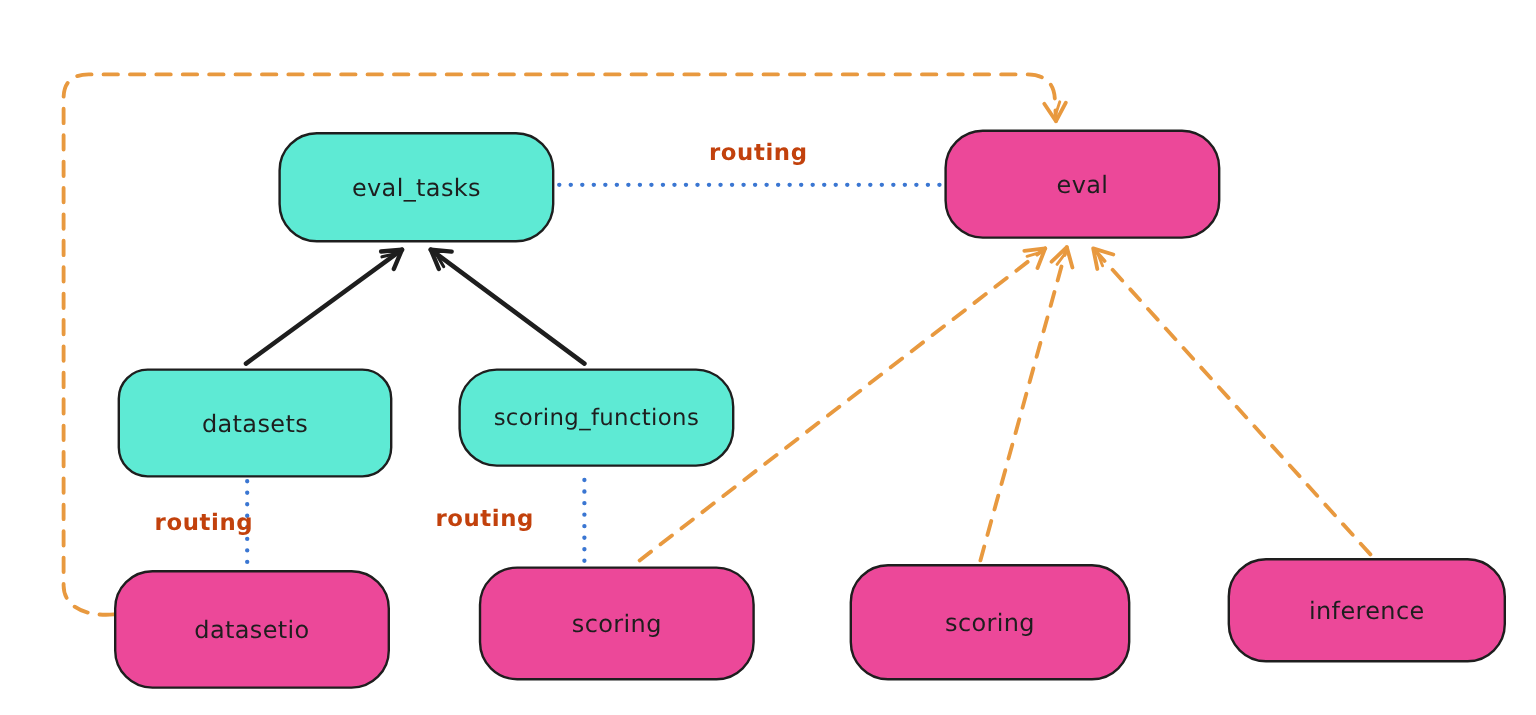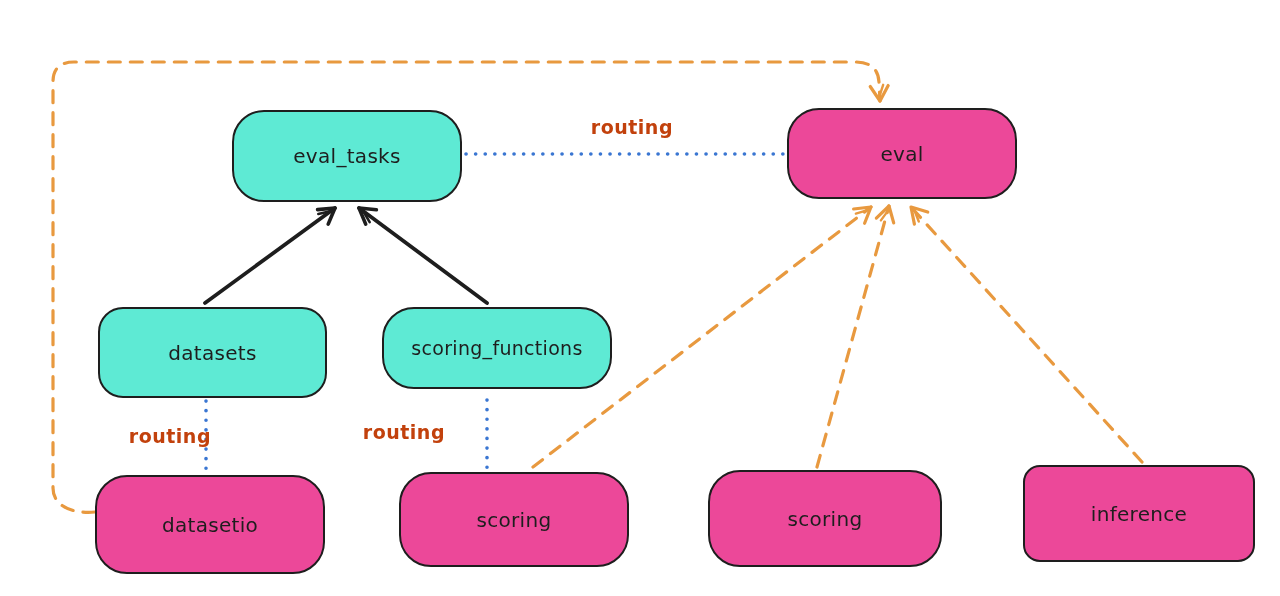--- a/index.html
+++ b/index.html
@@ -37,21 +37,21 @@
   .node.blue  { background: #5eead4; }
   .node.green { background: #ec4899; }
 
   #n-eval-tasks        { left: 232px;  top: 110px; width: 230px; height: 92px; }
   #n-eval              { left: 787px;  top: 108px; width: 230px; height: 91px; }
   #n-datasets          { left: 98px;   top: 307px; width: 229px; height: 91px; border-radius: 25px; }
   #n-scoring-functions { left: 382px;  top: 307px; width: 230px; height: 82px; font-size: 19px; }
   #n-datasetio         { left: 95px;   top: 475px; width: 230px; height: 99px; }
   #n-scoring           { left: 387px;  top: 472px; width: 230px; height: 95px; margin-left: 12px; }
   #n-agents            { left: 708px;  top: 470px; width: 234px; height: 97px; }
-  #n-inference         { left: 1023px; top: 465px; width: 232px; height: 97px; border-radius: 17px; }
+  #n-inference         { left: 1023px; top: 465px; width: 232px; height: 87px; }
 
   .edge-label {
     position: absolute;
     width: 110px;
     text-align: right;
     font-size: 19px;
     font-weight: 600;
     letter-spacing: 0.5px;
     color: #c2410c;
   }

